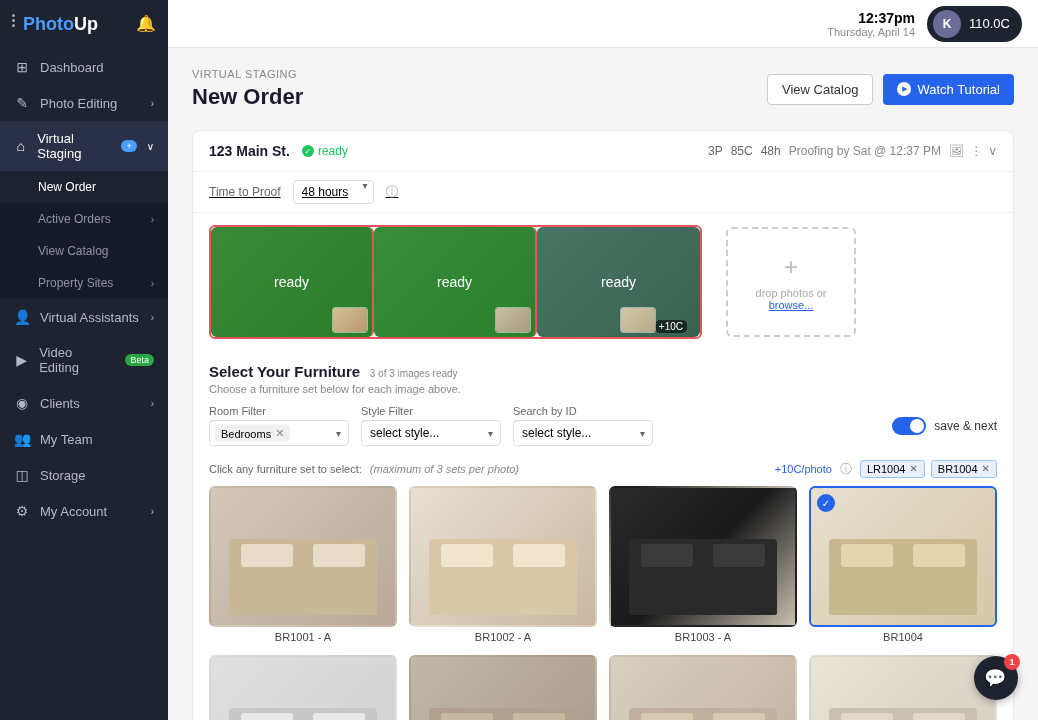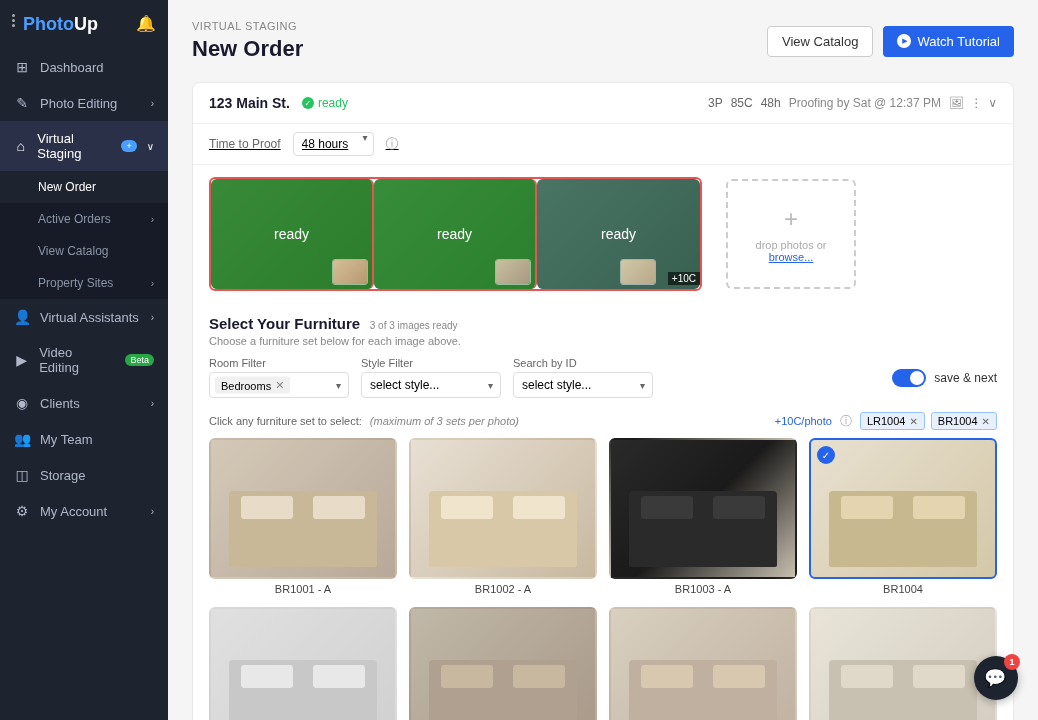--- a/index.html
+++ b/index.html
@@ -119,21 +119,21 @@
     .time-proof-wrapper::after { content: '▾'; position: absolute; right: 6px; color: #666; font-size: 10px; pointer-events: none; }
     .info-icon { color: #aaa; font-size: 13px; cursor: pointer; }
 
     
     .photos-area { display: flex; padding: 12px 16px; gap: 12px; align-items: center; }
     .photo-item { position: relative; width: 163px; height: 110px; border-radius: 6px; overflow: hidden; flex-shrink: 0; border: 2px solid #e55555; }
     .photo-overlay { position: absolute; inset: 0; background: rgba(34, 139, 34, 0.6); display: flex; align-items: center; justify-content: center; }
     .photo-ready-text { color: #fff; font-size: 14px; font-weight: 500; }
     .photo-thumb { position: absolute; bottom: 4px; right: 4px; width: 36px; height: 26px; border-radius: 3px; overflow: hidden; border: 1px solid rgba(255,255,255,0.5); }
     .photo-thumb-img { width: 100%; height: 100%; background: #c8d4c0; }
-    .photo-count-badge { position: absolute; bottom: 4px; right: 0; background: rgba(0,0,0,0.6); color: #fff; font-size: 10px; padding: 1px 4px; border-radius: 0; margin-top: 37px; }
+    .photo-count-badge { position: absolute; bottom: 4px; right: 13px; background: rgba(0,0,0,0.6); color: #fff; font-size: 10px; padding: 1px 4px; border-radius: 5px; margin-top: 37px; }
     .drop-zone {
       width: 130px; height: 110px; border: 2px dashed #ccc; border-radius: 6px;
       display: flex; flex-direction: column; align-items: center; justify-content: center;
       color: #aaa; cursor: pointer; gap: 6px; flex-shrink: 0;
     }
     .drop-zone .plus { font-size: 24px; color: #bbb; }
     .drop-zone .drop-text { font-size: 11px; text-align: center; }
     .drop-zone .browse-link { color: #2563eb; text-decoration: underline; cursor: pointer; }
 
     
@@ -166,21 +166,21 @@
 
     .furniture-actions-row {
       display: flex; align-items: center; padding: 4px 16px 8px; gap: 8px;
     }
     .click-label { font-size: 11px; color: #666; }
     .max-label { font-size: 11px; color: #888; font-style: italic; }
     .price-tag { color: #2563eb; font-size: 11px; font-weight: 500; margin-left: auto; cursor: pointer; }
     .selected-tags { display: flex; gap: 6px; }
     .sel-tag {
       background: #e8f0fe; border: 1px solid #93c5fd; border-radius: 3px;
-      padding: 2px 6px; font-size: 11px; display: flex; align-items: center; gap: 4px;
+      padding: 2px 6px; font-size: 11px; display: flex; align-items: flex-start; gap: 4px;
     }
     .sel-tag .remove { cursor: pointer; color: #666; font-size: 10px; }
 
     
     .furniture-grid {
       display: grid; grid-template-columns: repeat(4, 1fr); gap: 12px;
       padding: 0 16px 16px;
     }
     .furniture-item { cursor: pointer; text-align: center; }
     .furniture-img {
@@ -315,20 +315,30 @@
     <div class="nav-item">
       <span class="nav-icon">⚙</span>
       <span>My Account</span>
       <span class="chevron">›</span>
     </div>
   </nav>
 </div>
 
 <div id="main">
 
+  <div id="topbar">
+    <div class="topbar-time">
+      <div class="time">12:37pm</div>
+      <div class="date">Thursday, April 14</div>
+    </div>
+    <div class="topbar-user">
+      <div class="user-avatar">K</div>
+      <span class="user-credits">110.0C</span>
+    </div>
+  </div>
 
   <div id="content">
 
     <div class="page-title-row">
       <div>
         <div class="page-breadcrumb">VIRTUAL STAGING</div>
         <div class="page-title">New Order</div>
       </div>
       <div class="page-actions">
         <button class="btn-outline">View Catalog</button>

